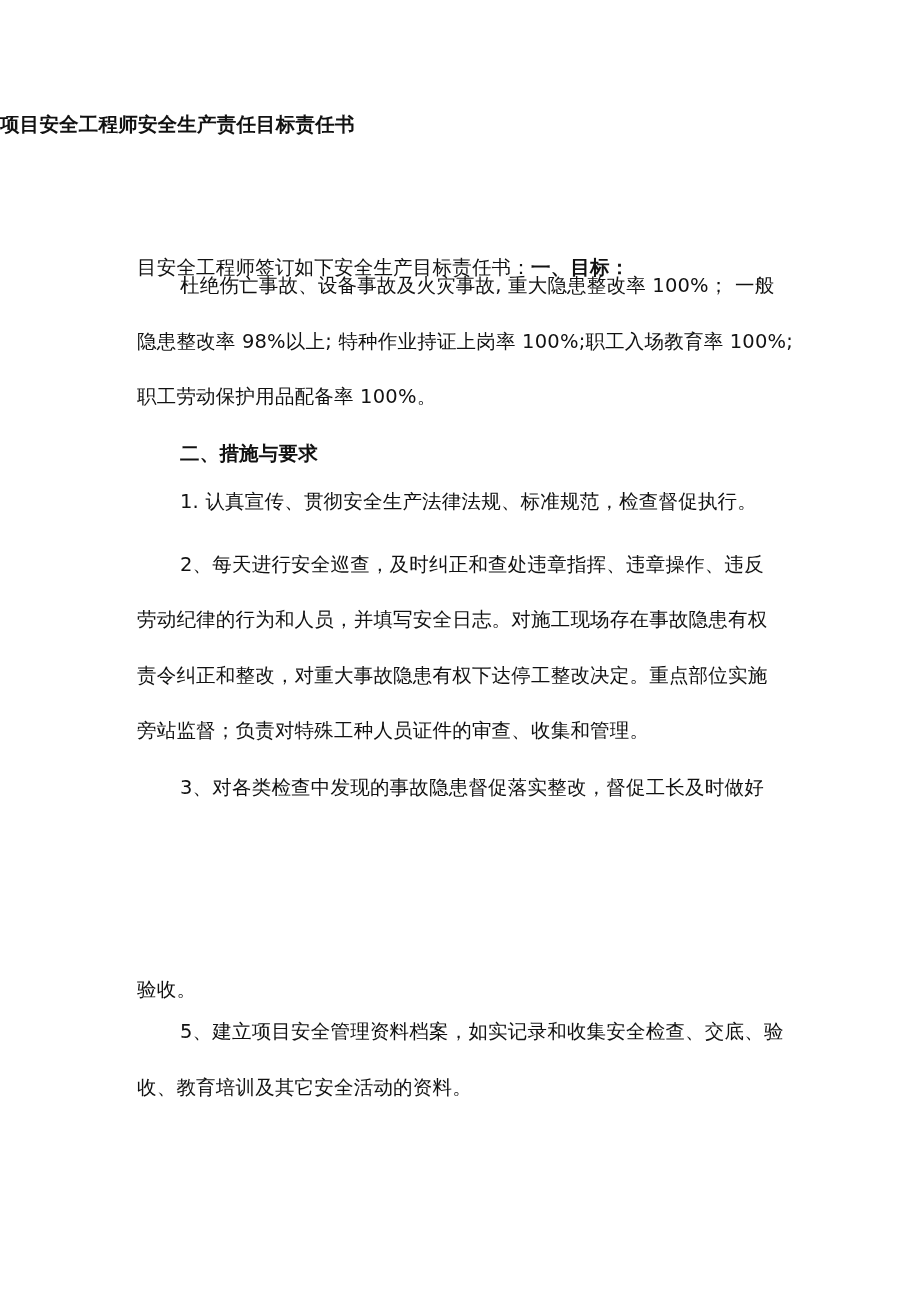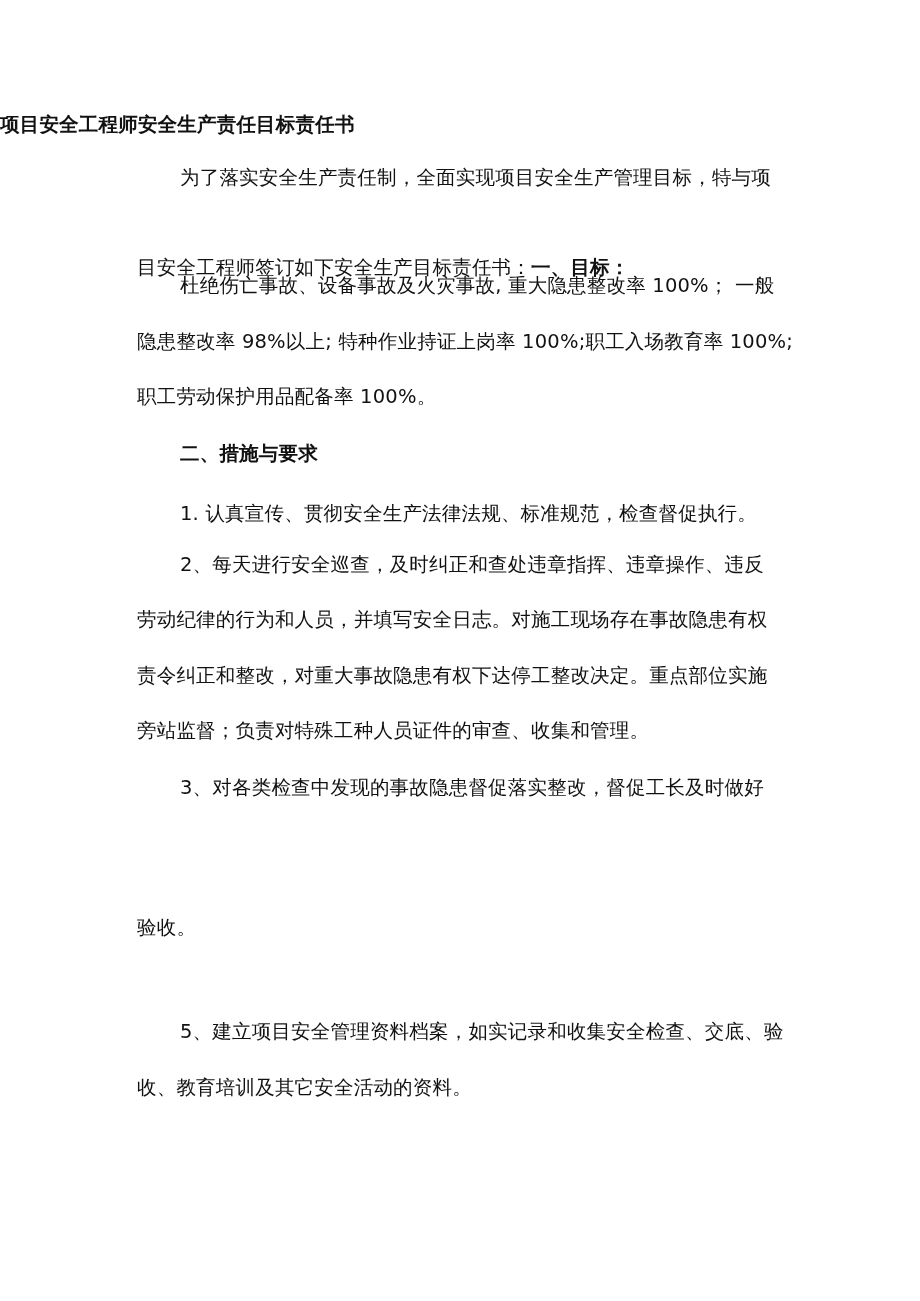--- a/index.html
+++ b/index.html
@@ -45,38 +45,37 @@
     }
     .bold { font-weight: bold; }
   </style>
 </head>
 <body>
 
 <div class="page">
 
   <div class="title">项目安全工程师安全生产责任目标责任书</div>
 
-  <div class="line indent" style="top:166px;">为了落实安全生产责任制，全面实现项目安全生产管理目标，特与项</div>
   <div class="line" style="top:220px;margin-top:36px;">
     <span>目安全工程师签订如下安全生产目标责任书：</span><span class="bold">一、目标：</span>
   </div>
 
   <div class="line indent" style="top:274px;text-align:right;">杜绝伤亡事故、设备事故及火灾事故, 重大隐患整改率 100%； 一般</div>
   <div class="line" style="top:330px;">隐患整改率 98%以上; 特种作业持证上岗率 100%;职工入场教育率 100%;</div>
   <div class="line" style="top:385px;">职工劳动保护用品配备率 100%。</div>
 
   <div class="line indent bold" style="top:442px;">二、措施与要求</div>
 
-  <div class="line indent" style="top:502px;text-align:right;">1. 认真宣传、贯彻安全生产法律法规、标准规范，检查督促执行。</div>
+  <div class="line indent" style="top:490px;text-align:right;">1. 认真宣传、贯彻安全生产法律法规、标准规范，检查督促执行。</div>
 
   <div class="line indent" style="top:553px;">2、每天进行安全巡查，及时纠正和查处违章指挥、违章操作、违反</div>
   <div class="line" style="top:608px;">劳动纪律的行为和人员，并填写安全日志。对施工现场存在事故隐患有权</div>
   <div class="line" style="top:664px;">责令纠正和整改，对重大事故隐患有权下达停工整改决定。重点部位实施</div>
   <div class="line" style="top:719px;">旁站监督；负责对特殊工种人员证件的审查、收集和管理。</div>
 
   <div class="line indent" style="top:776px;">3、对各类检查中发现的事故隐患督促落实整改，督促工长及时做好</div>
 
-  <div class="line" style="top:916px;">验收。</div>
+  <div class="line" style="top:978px;">验收。</div>
 
   <div class="line indent" style="top:1020px;">5、建立项目安全管理资料档案，如实记录和收集安全检查、交底、验</div>
   <div class="line" style="top:1076px;">收、教育培训及其它安全活动的资料。</div>
 
 </div>
 
 </body></html>

